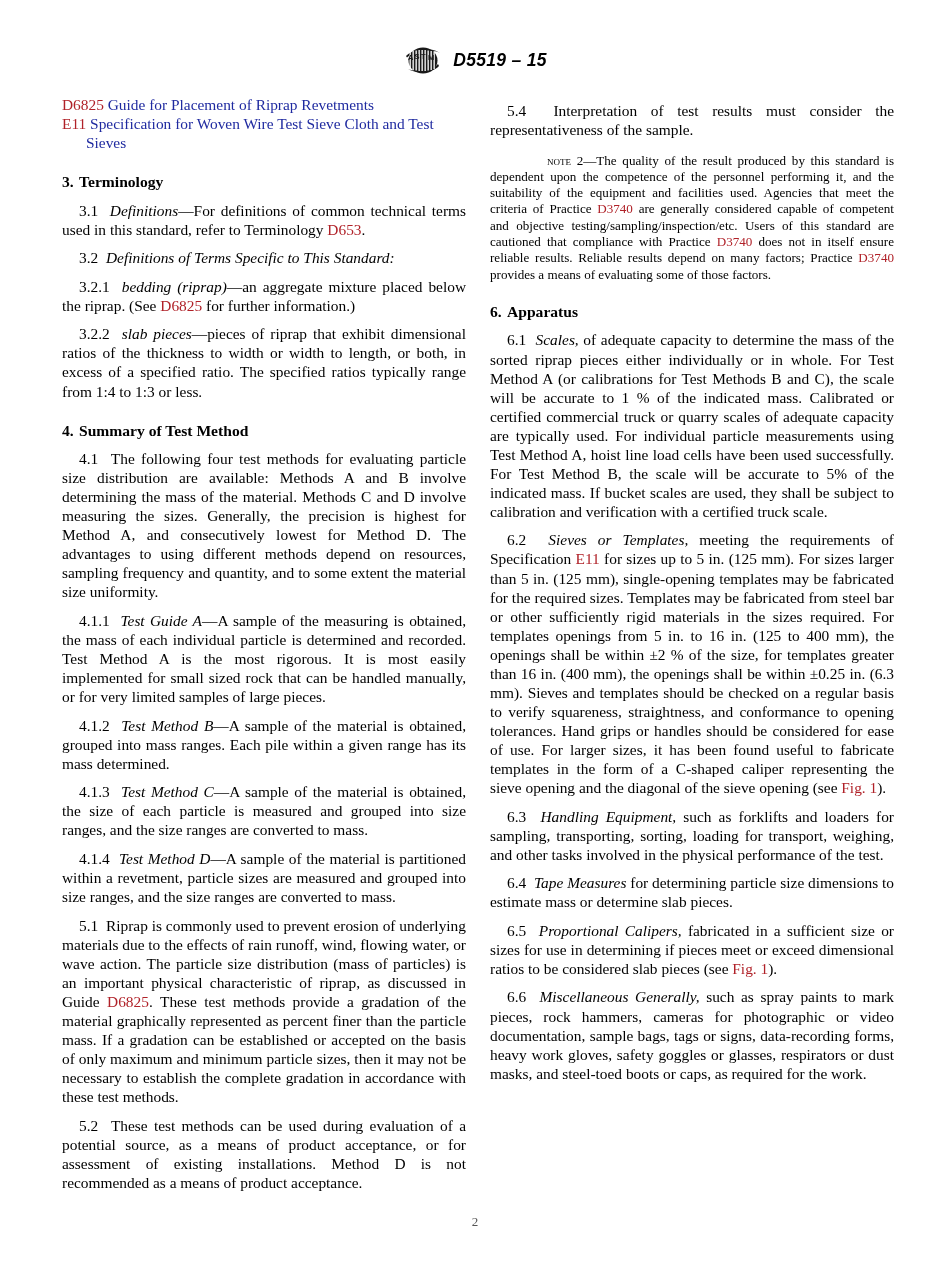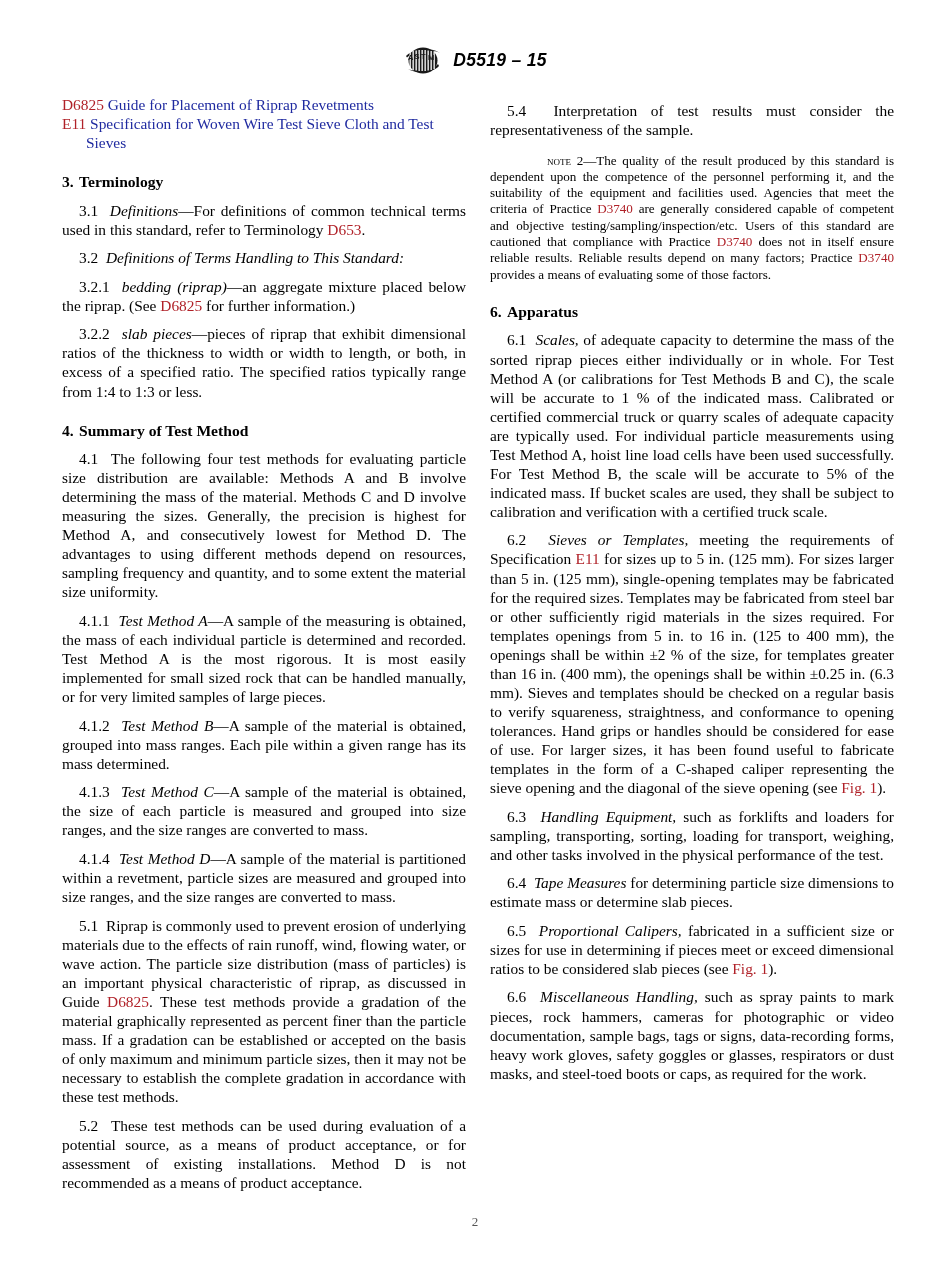--- a/index.html
+++ b/index.html
@@ -178,31 +178,31 @@
           <span class="ref-hang"><span class="xref">D6825</span><span class="xref-blue"> Guide for Placement of Riprap Revetments</span></span>
         </p>
       <p class="refline">
           <span class="ref-hang"><span class="xref">E11</span><span class="xref-blue"> Specification for Woven Wire Test Sieve Cloth and Test Sieves</span></span>
         </p>
 
       <p class="sec-head"><span class="num">3.</span><span>Terminology</span></p>
 
       <p class="indent"><span>3.1</span>&nbsp;&nbsp;<i>Definitions</i><span>—For definitions of common technical terms used in this standard, refer to Terminology </span><span class="xref">D653</span><span>.</span></p>
 
-      <p class="indent"><span>3.2</span>&nbsp;&nbsp;<i>Definitions of Terms Handling to This Standard:</i></p>
+      <p class="indent"><span>3.2</span>&nbsp;&nbsp;<i>Definitions of Terms Specific to This Standard:</i></p>
 
       <p class="indent"><span>3.2.1</span>&nbsp;&nbsp;<i>bedding (riprap)</i><span>—an aggregate mixture placed below the riprap. (See </span><span class="xref">D6825</span><span> for further information.)</span></p>
 
       <p class="indent"><span>3.2.2</span>&nbsp;&nbsp;<i>slab pieces</i><span>—pieces of riprap that exhibit dimensional ratios of the thickness to width or width to length, or both, in excess of a specified ratio. The specified ratios typically range from 1:4 to 1:3 or less.</span></p>
 
       <p class="sec-head"><span class="num">4.</span><span>Summary of Test Method</span></p>
 
       <p class="indent"><span>4.1</span>&nbsp;&nbsp;<span>The following four test methods for evaluating particle size distribution are available: Methods A and B involve determining the mass of the material. Methods C and D involve measuring the sizes. Generally, the precision is highest for Method A, and consecutively lowest for Method D. The advantages to using different methods depend on resources, sampling frequency and quantity, and to some extent the material size uniformity.</span></p>
 
-      <p class="indent"><span>4.1.1</span>&nbsp;&nbsp;<i>Test Method A</i><span>—A sample of the measuring is obtained, the mass of each individual particle is determined and recorded. Test Method A is the most rigorous. It is most easily implemented for small sized rock that can be handled manually, or for very limited samples of large pieces.</span></p>
+      <p class="indent"><span>4.1.1</span>&nbsp;&nbsp;<i>Test Guide A</i><span>—A sample of the measuring is obtained, the mass of each individual particle is determined and recorded. Test Method A is the most rigorous. It is most easily implemented for small sized rock that can be handled manually, or for very limited samples of large pieces.</span></p>
 
       <p class="indent"><span>4.1.2</span>&nbsp;&nbsp;<i>Test Method B</i><span>—A sample of the material is obtained, grouped into mass ranges. Each pile within a given range has its mass determined.</span></p>
 
       <p class="indent"><span>4.1.3</span>&nbsp;&nbsp;<i>Test Method C</i><span>—A sample of the material is obtained, the size of each particle is measured and grouped into size ranges, and the size ranges are converted to mass.</span></p>
 
       <p class="indent"><span>4.1.4</span>&nbsp;&nbsp;<i>Test Method D</i><span>—A sample of the material is partitioned within a revetment, particle sizes are measured and grouped into size ranges, and the size ranges are converted to mass.</span></p>
 
 
       <p class="indent"><span>5.1</span>&nbsp;&nbsp;<span>Riprap is commonly used to prevent erosion of underlying materials due to the effects of rain runoff, wind, flowing water, or wave action. The particle size distribution (mass of particles) is an important physical characteristic of riprap, as discussed in Guide </span><span class="xref">D6825</span><span>. These test methods provide a gradation of the material graphically represented as percent finer than the particle mass. If a gradation can be established or accepted on the basis of only maximum and minimum particle sizes, then it may not be necessary to establish the complete gradation in accordance with these test methods.</span></p>
 
@@ -222,20 +222,20 @@
       <p class="indent"><span>6.1</span>&nbsp;&nbsp;<i>Scales,</i><span> of adequate capacity to determine the mass of the sorted riprap pieces either individually or in whole. For Test Method A (or calibrations for Test Methods B and C), the scale will be accurate to 1 % of the indicated mass. Calibrated or certified commercial truck or quarry scales of adequate capacity are typically used. For individual particle measurements using Test Method A, hoist line load cells have been used successfully. For Test Method B, the scale will be accurate to 5% of the indicated mass. If bucket scales are used, they shall be subject to calibration and verification with a certified truck scale.</span></p>
 
       <p class="indent"><span>6.2</span>&nbsp;&nbsp;<i>Sieves or Templates,</i><span> meeting the requirements of Specification </span><span class="xref">E11</span><span> for sizes up to 5 in. (125 mm). For sizes larger than 5 in. (125 mm), single-opening templates may be fabricated for the required sizes. Templates may be fabricated from steel bar or other sufficiently rigid materials in the sizes required. For templates openings from 5 in. to 16 in. (125 to 400 mm), the openings shall be within ±2 % of the size, for templates greater than 16 in. (400 mm), the openings shall be within ±0.25 in. (6.3 mm). Sieves and templates should be checked on a regular basis to verify squareness, straightness, and conformance to opening tolerances. Hand grips or handles should be considered for ease of use. For larger sizes, it has been found useful to fabricate templates in the form of a C-shaped caliper representing the sieve opening and the diagonal of the sieve opening (see </span><span class="xref">Fig. 1</span><span>).</span></p>
 
       <p class="indent"><span>6.3</span>&nbsp;&nbsp;<i>Handling Equipment,</i><span> such as forklifts and loaders for sampling, transporting, sorting, loading for transport, weighing, and other tasks involved in the physical performance of the test.</span></p>
 
       <p class="indent"><span>6.4</span>&nbsp;&nbsp;<i>Tape Measures</i><span> for determining particle size dimensions to estimate mass or determine slab pieces.</span></p>
 
       <p class="indent"><span>6.5</span>&nbsp;&nbsp;<i>Proportional Calipers,</i><span> fabricated in a sufficient size or sizes for use in determining if pieces meet or exceed dimensional ratios to be considered slab pieces (see </span><span class="xref">Fig. 1</span><span>).</span></p>
 
-      <p class="indent"><span>6.6</span>&nbsp;&nbsp;<i>Miscellaneous Handling,</i><span> such as spray paints to mark pieces, rock hammers, cameras for photographic or video documentation, sample bags, tags or signs, data-recording forms, heavy work gloves, safety goggles or glasses, respirators or dust masks, and steel-toed boots or caps, as required for the work.</span></p>
+      <p class="indent"><span>6.6</span>&nbsp;&nbsp;<i>Miscellaneous Generally,</i><span> such as spray paints to mark pieces, rock hammers, cameras for photographic or video documentation, sample bags, tags or signs, data-recording forms, heavy work gloves, safety goggles or glasses, respirators or dust masks, and steel-toed boots or caps, as required for the work.</span></p>
 
     </div>
   </div>
 
   <div class="page-number">2</div>
 
 </div>
 
 </body></html>

